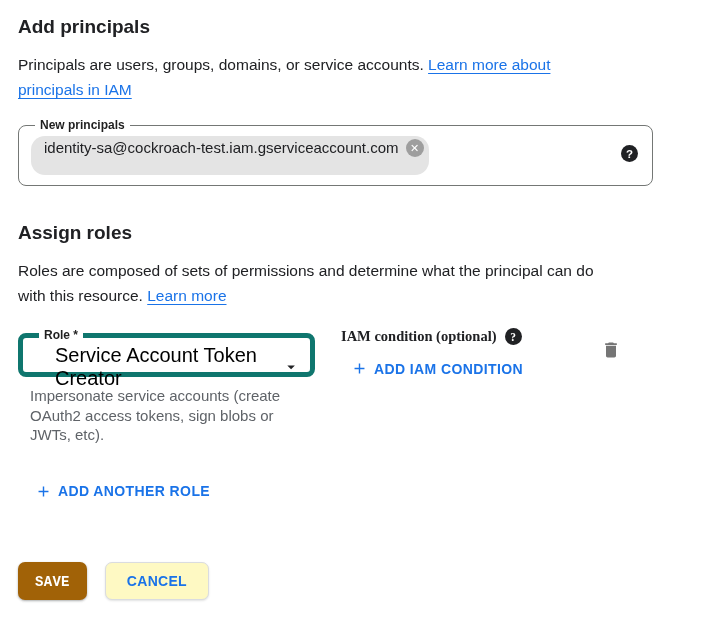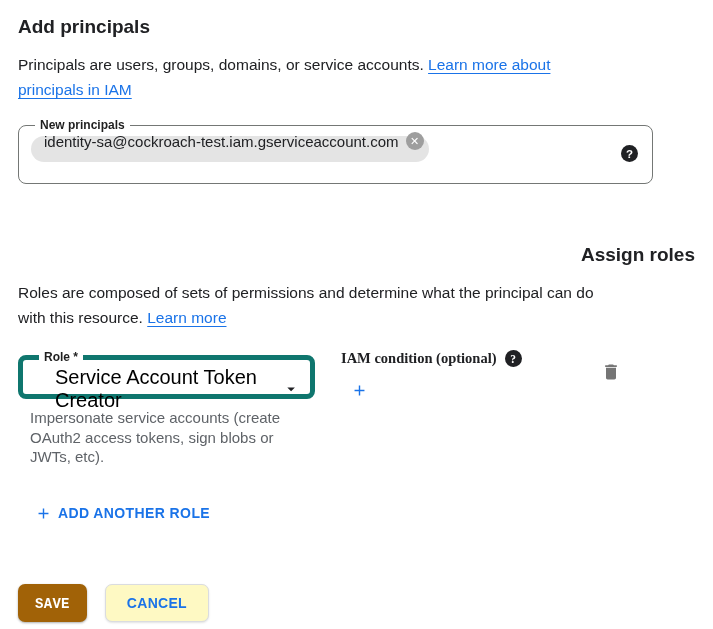--- a/index.html
+++ b/index.html
@@ -27,37 +27,37 @@
     border: 1px solid #747775; border-radius: 8px;
     margin-top: 16px; width: 635px; min-height: 66px;
     padding: 2px 12px 10px 12px; position: relative;
   }
   fieldset.outlined-field legend {
     font-size: 12px; font-weight: 700; color: #1f1f1f; padding: 0 5px; margin-left: 4px;
   }
   .chip-row { display: flex; align-items: center; margin-top: 2px; }
   .chip {
     display: inline-flex; align-items: center; gap: 7px;
-    background: #e4e4e4; border-radius: 14px; height: 26px;
+    background: #e4e4e4; border-radius: 14px; height: 39px;
     padding: 0 5px 16px 13px; font-size: 15px; color: #202124; cursor: default;
   }
   .chip-close {
     width: 18px; height: 18px; border-radius: 50%; background: #9e9e9e;
     color: #ffffff; font-size: 11px; font-weight: 700; line-height: 18px;
     display: flex; align-items: center; justify-content: center; cursor: pointer;
   }
   .help-badge {
     width: 17px; height: 17px; border-radius: 50%; background: #202124;
     color: #ffffff; font-size: 11.5px; font-weight: 700;
     display: inline-flex; align-items: center; justify-content: center;
     cursor: pointer; flex: 0 0 auto;
   }
   .field-help { position: absolute; top: 13px; right: 14px; }
 
-  .assign-roles-title { margin-top: 60px; text-align: right; }
+  .assign-roles-title { margin-top: 36px; }
 
   
   .role-row { display: flex; align-items: flex-start; margin-top: 20px; width: 660px; }
   .role-col { width: 297px; }
   fieldset.role-select {
     border: 5px solid #0f766e; border-radius: 8px; width: 297px; height: 49px;
     padding: 0 10px 0 12px; cursor: pointer;
   }
   fieldset.role-select legend {
     font-size: 12px; font-weight: 700; color: #1f1f1f; padding: 0 5px; margin-left: 4px;
@@ -160,20 +160,21 @@
       <div class="condition-label-row">
         <span class="condition-label">IAM condition (optional)</span>
         <span class="help-badge">
           <span>?</span>
         </span>
       </div>
       <button class="text-button">
         <svg class="icon-svg" width="17" height="17" viewBox="0 0 24 24">
             <path d="M19 13h-6v6h-2v-6H5v-2h6V5h2v6h6v2z" fill="#1a73e8"></path>
           </svg>
+        <span>ADD IAM CONDITION</span>
       </button>
     </div>
 
     <button class="delete-button">
       <svg class="icon-svg" width="20" height="20" viewBox="0 0 24 24">
           <path d="M6 19c0 1.1.9 2 2 2h8c1.1 0 2-.9 2-2V7H6v12zM19 4h-3.5l-1-1h-5l-1 1H5v2h14V4z" fill="#757575"></path>
         </svg>
     </button>
 
   </div>

